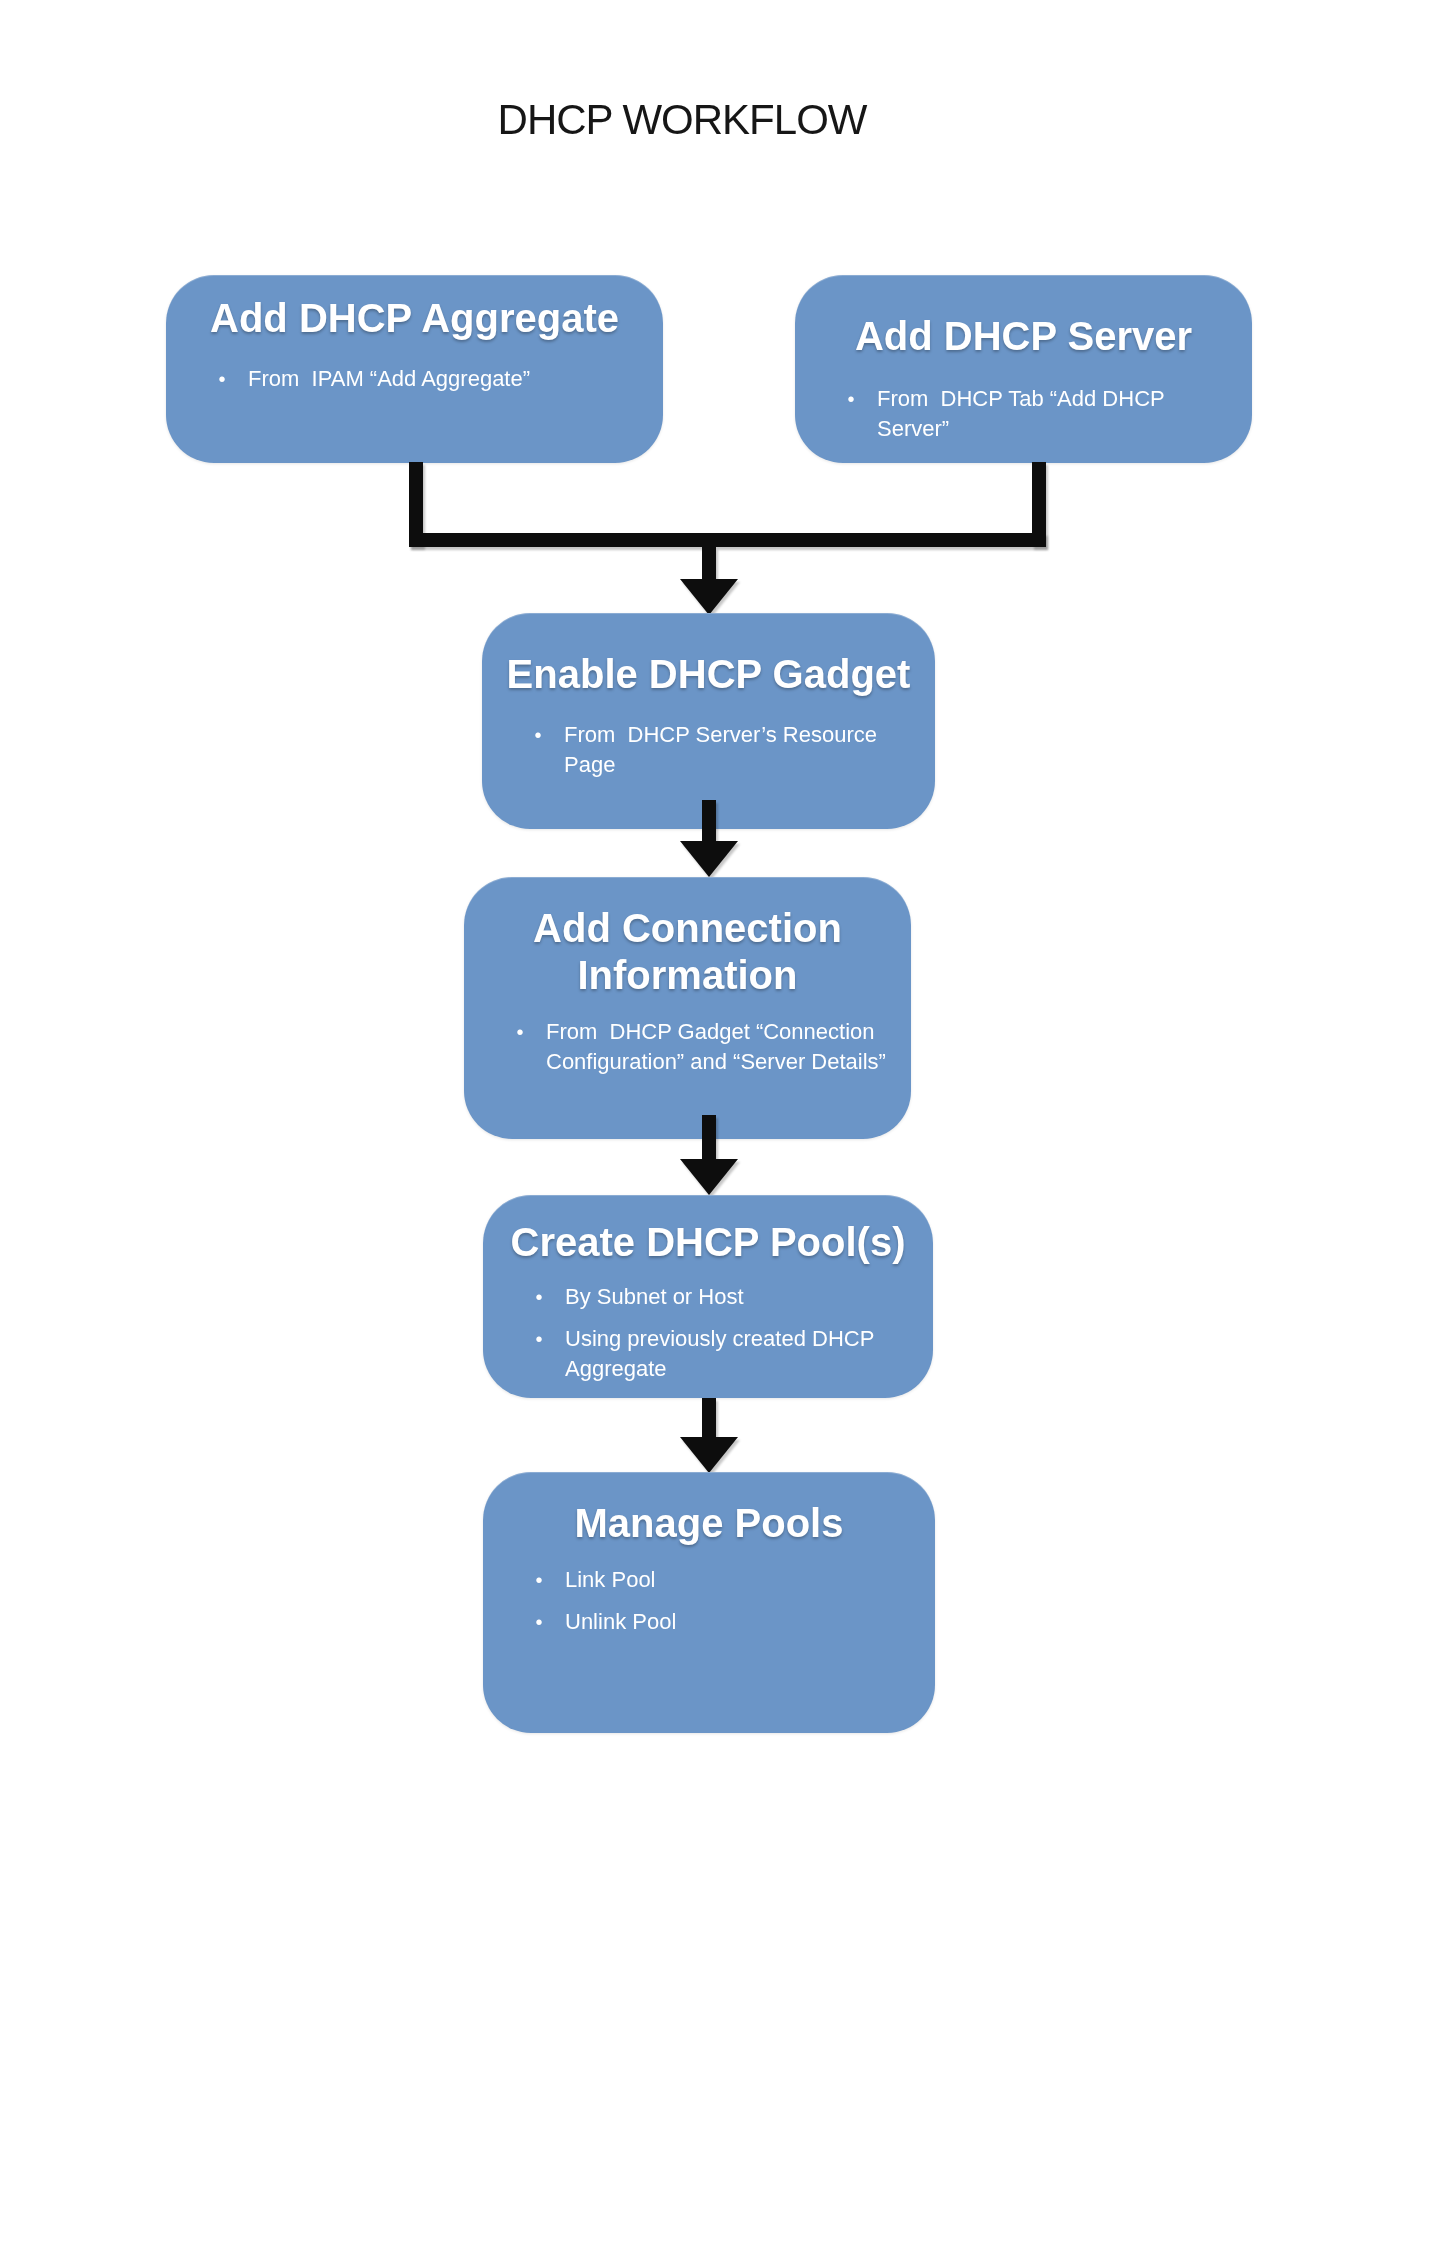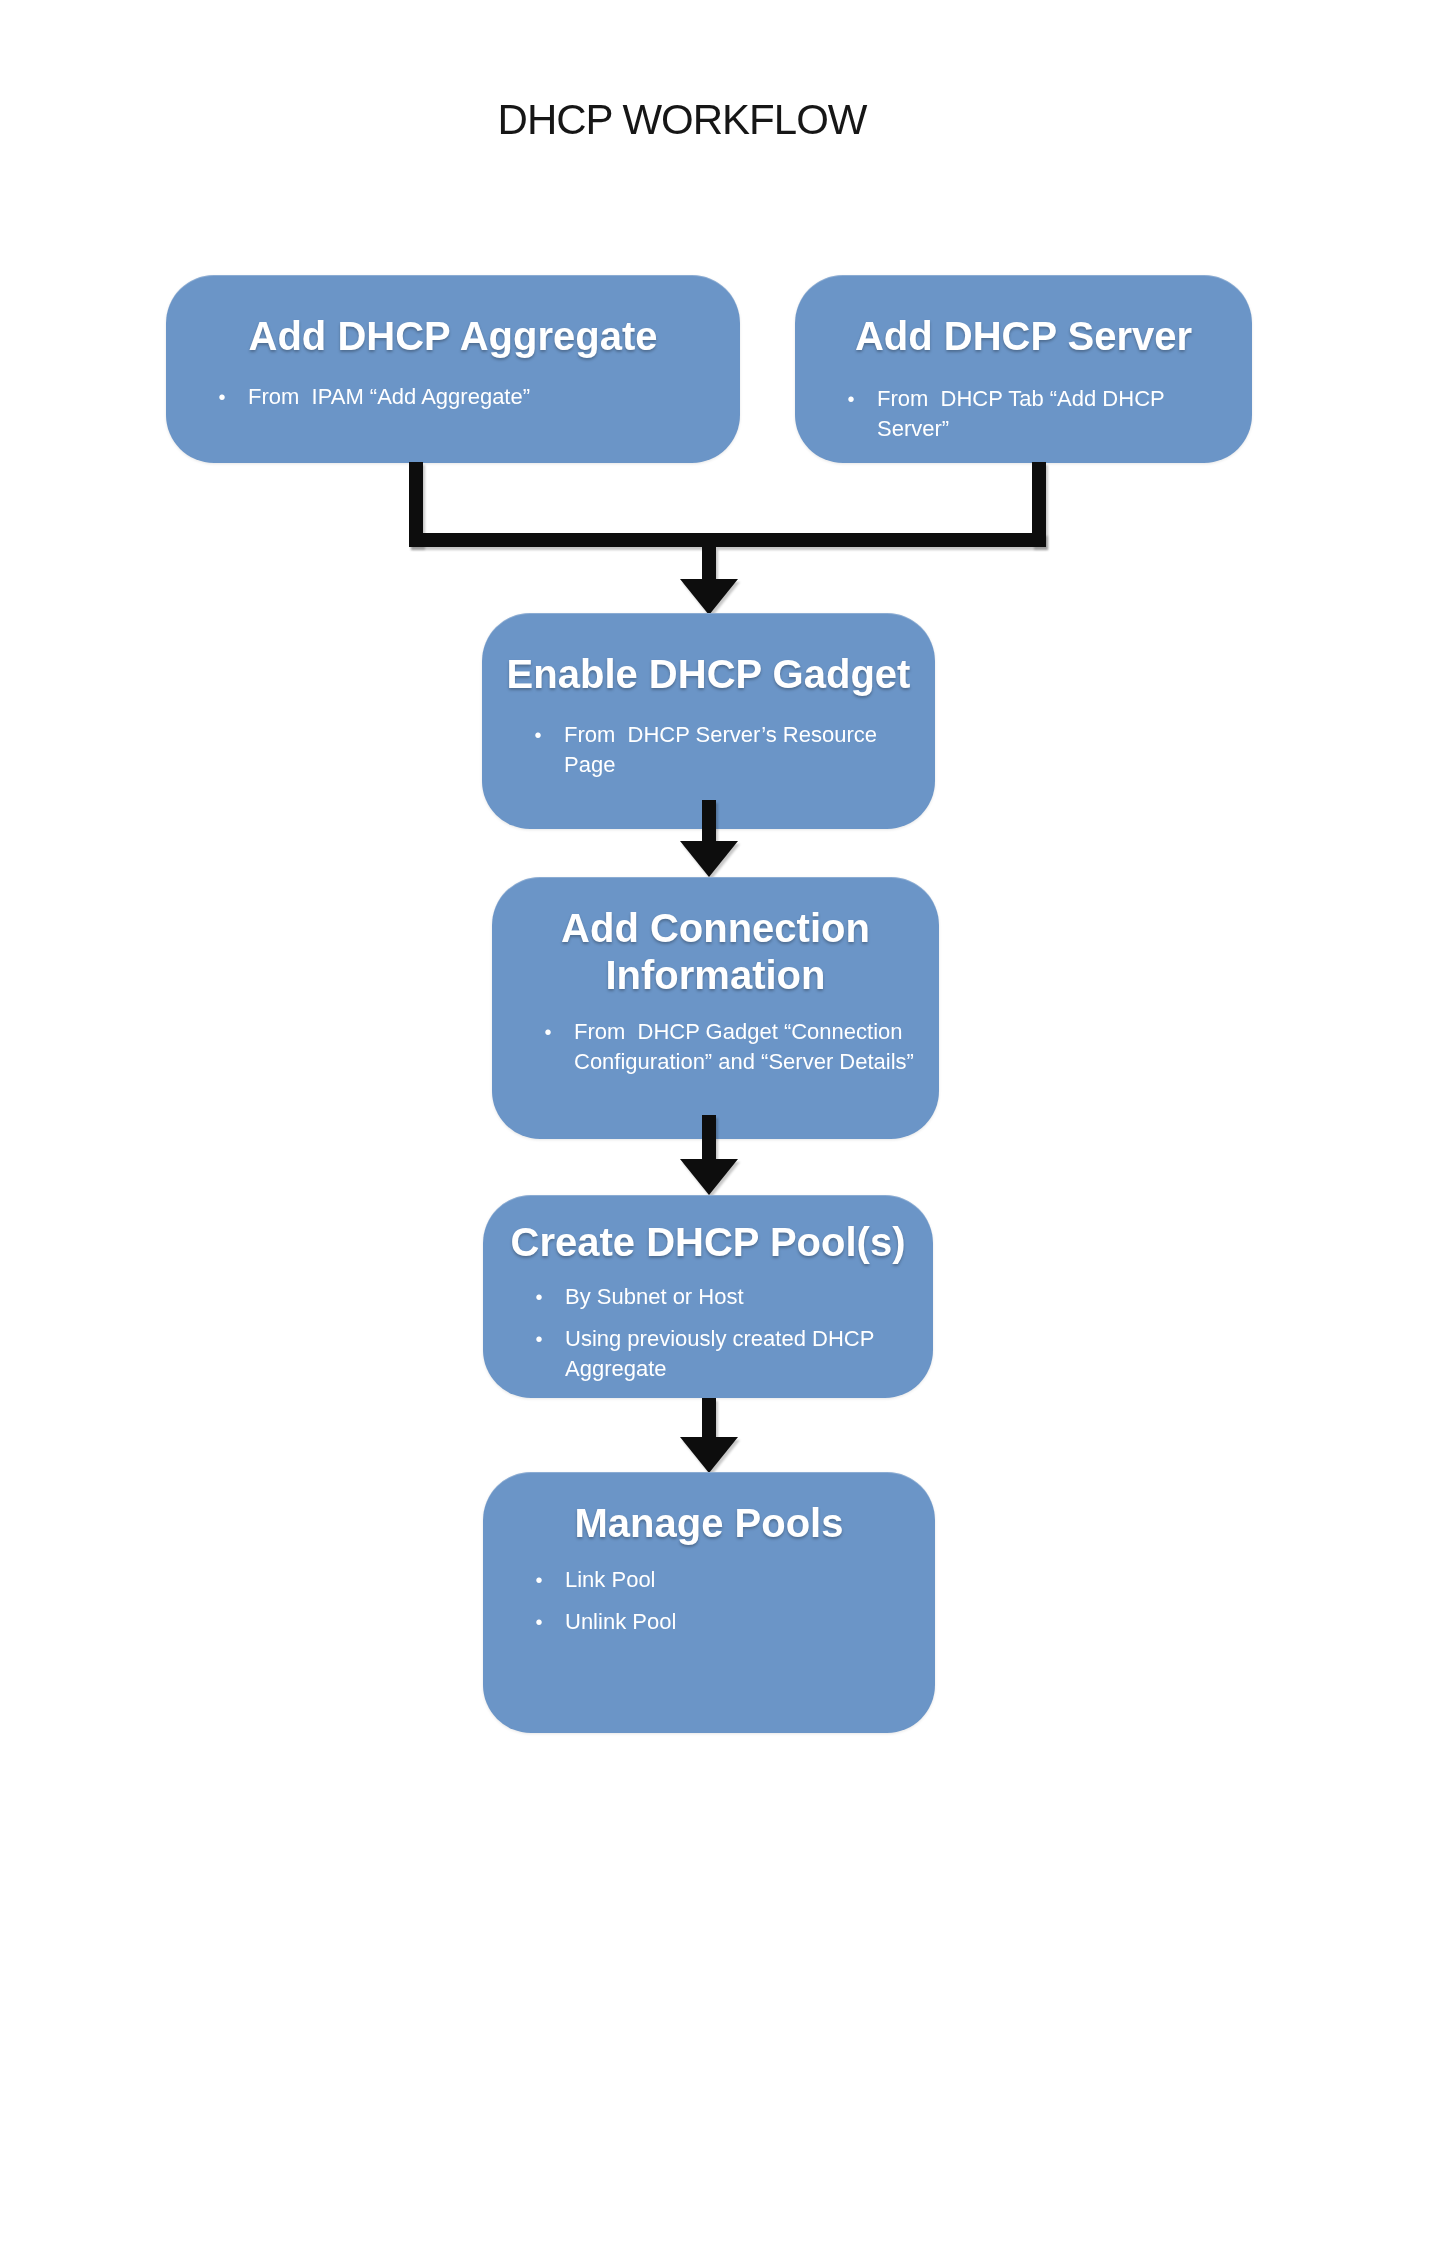--- a/index.html
+++ b/index.html
@@ -52,24 +52,24 @@
     line-height:30px;
     margin-right:16px;
     text-align:center;
   }
   .bullet-text{
     font-size:22px;
     line-height:30px;
     white-space:pre-wrap;
   }
   
-  .b1{left:166px;top:275px;width:574px;height:188px;padding-top:38px;}
+  .b1{left:166px;top:275px;width:497px;height:188px;padding-top:20px;}
   .b2{left:795px;top:275px;width:457px;height:188px;padding-top:38px;}
   .b3{left:482px;top:613px;width:453px;height:216px;padding-top:38px;}
-  .b4{left:492px;top:877px;width:447px;height:262px;padding-top:28px;}
+  .b4{left:464px;top:877px;width:447px;height:262px;padding-top:28px;}
   .b5{left:483px;top:1195px;width:450px;height:203px;padding-top:24px;}
   .b6{left:483px;top:1472px;width:452px;height:261px;padding-top:28px;}
   .b1 .bullets{margin-top:22px;}
   .b3 .bullets{margin-top:22px;}
   .b4 .bullets{margin-top:18px;}
   .b5 .bullets{margin-top:16px;}
   .b6 .bullets{margin-top:18px;}
   
   .conn{
     position:absolute;

